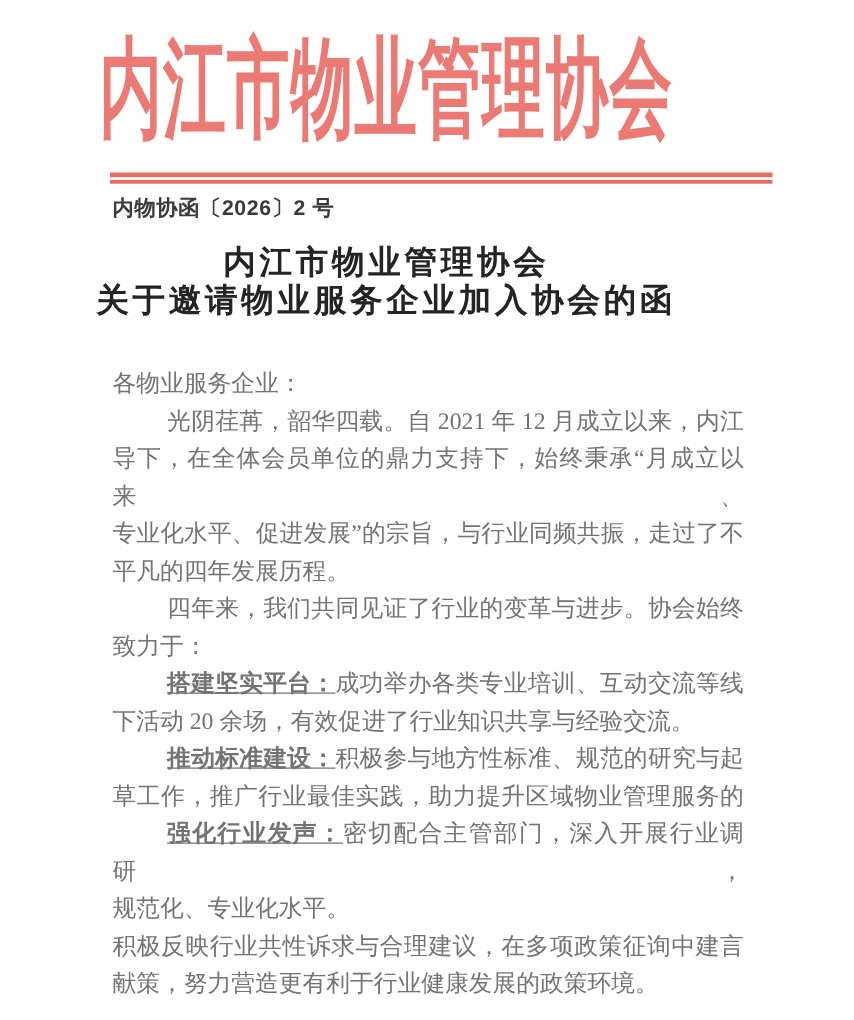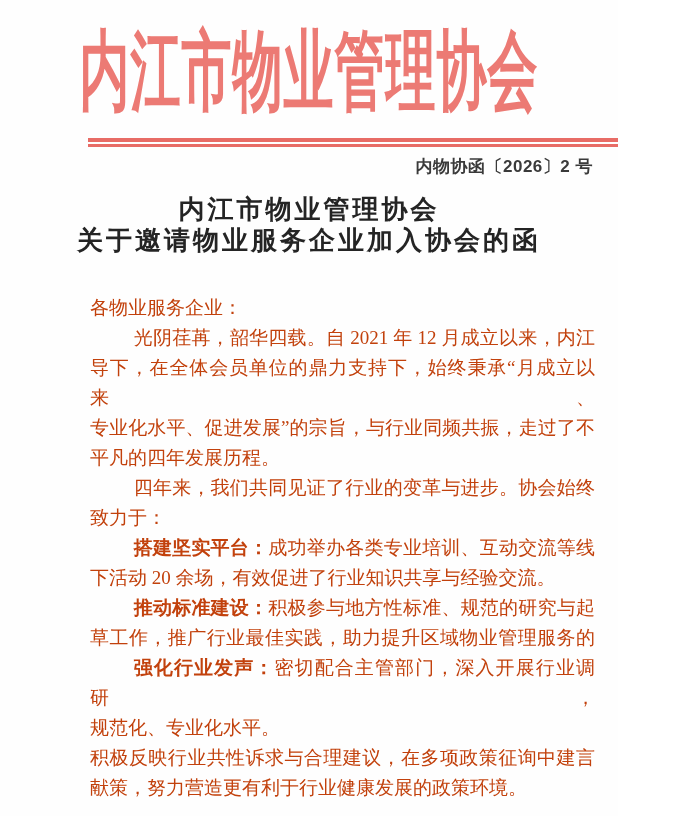--- a/index.html
+++ b/index.html
@@ -49,21 +49,20 @@
   .divider .bar-thin {
     height: 2.5px;
     background: #e86c66;
   }
   
   .doc-number {
     position: absolute;
     top: 155px;
     left: 90px;
     width: 503px;
-    text-align: right;
     font-family: "Liberation Sans", "DejaVu Sans", sans-serif;
     font-weight: bold;
     font-size: 17px;
     color: #3a3a3a;
     letter-spacing: 0.5px;
   }
   
   .doc-title {
     position: absolute;
     top: 194px;
@@ -93,20 +92,21 @@
   .body-text .line.fill {
     white-space: normal;
     text-align: justify;
     text-align-last: justify;
   }
   .body-text .line.indent {
     text-indent: 2.3em;
   }
   .body-text .bold {
     font-weight: bold;
+    text-decoration: underline;
   }
 </style>
 </head>
 <body>
 
 <div class="page">
 
   <div class="letterhead" style="color: rgb(236, 122, 116);">内江市物业管理协会</div>
 
   <div class="divider">
@@ -115,21 +115,21 @@
     <div class="bar-thin" style="background: rgb(232, 108, 102);"></div>
   </div>
 
   <div class="doc-number">内物协函〔2026〕2 号</div>
 
   <div class="doc-title" style="color: rgb(36, 36, 36);">
     <div>内江市物业管理协会</div>
     <div>关于邀请物业服务企业加入协会的函</div>
   </div>
 
-  <div class="body-text" id="body-lines" style="color: #c2410c;">
+  <div class="body-text" id="body-lines" style="color: #737373;">
       <div class="line"><span>各物业服务企业：</span></div>
       <div class="line indent fill"><span>光阴荏苒，韶华四载。自 2021 年 12 月成立以来，内江</span></div>
       <div class="line fill"><span>导下，在全体会员单位的鼎力支持下，始终秉承“月成立以来、</span></div>
       <div class="line fill"><span>专业化水平、促进发展”的宗旨，与行业同频共振，走过了不</span></div>
       <div class="line"><span>平凡的四年发展历程。</span></div>
       <div class="line indent fill"><span>四年来，我们共同见证了行业的变革与进步。协会始终</span></div>
       <div class="line"><span>致力于：</span></div>
       <div class="line indent fill"><span class="bold">搭建坚实平台：</span><span>成功举办各类专业培训、互动交流等线</span></div>
       <div class="line"><span>下活动 20 余场，有效促进了行业知识共享与经验交流。</span></div>
       <div class="line indent fill"><span class="bold">推动标准建设：</span><span>积极参与地方性标准、规范的研究与起</span></div>

